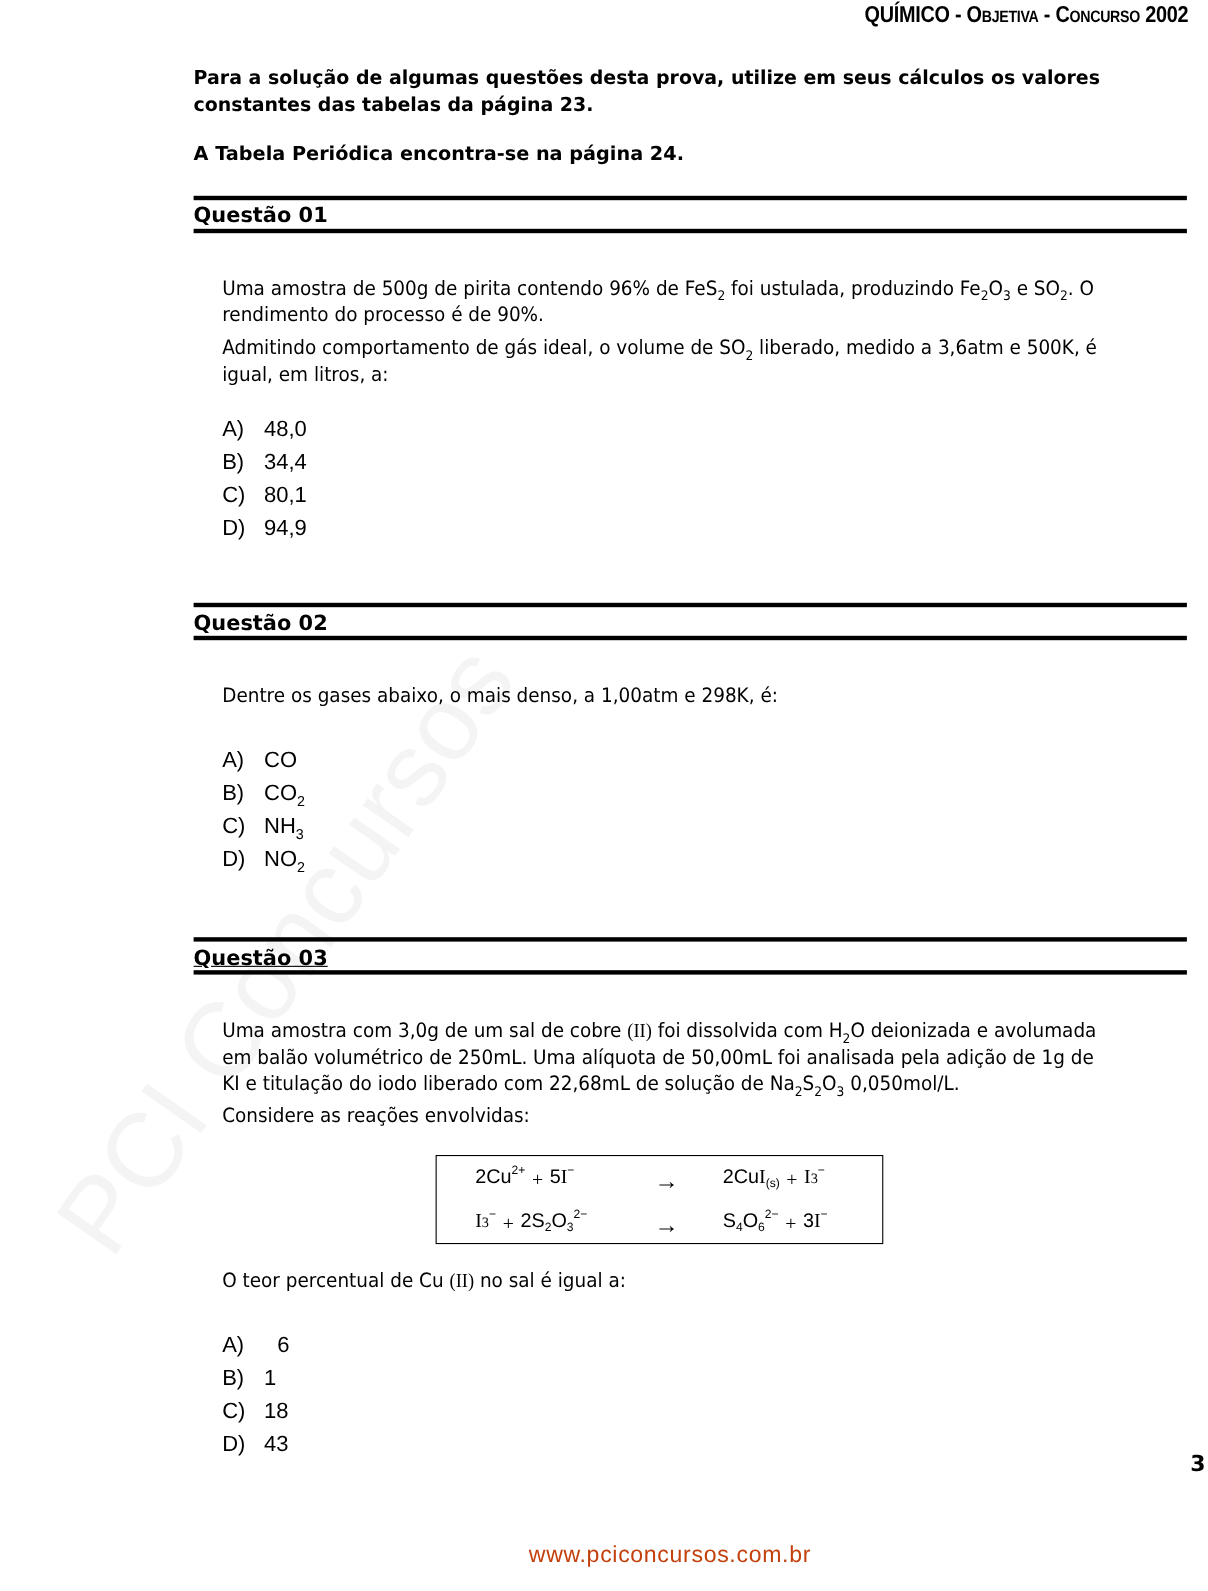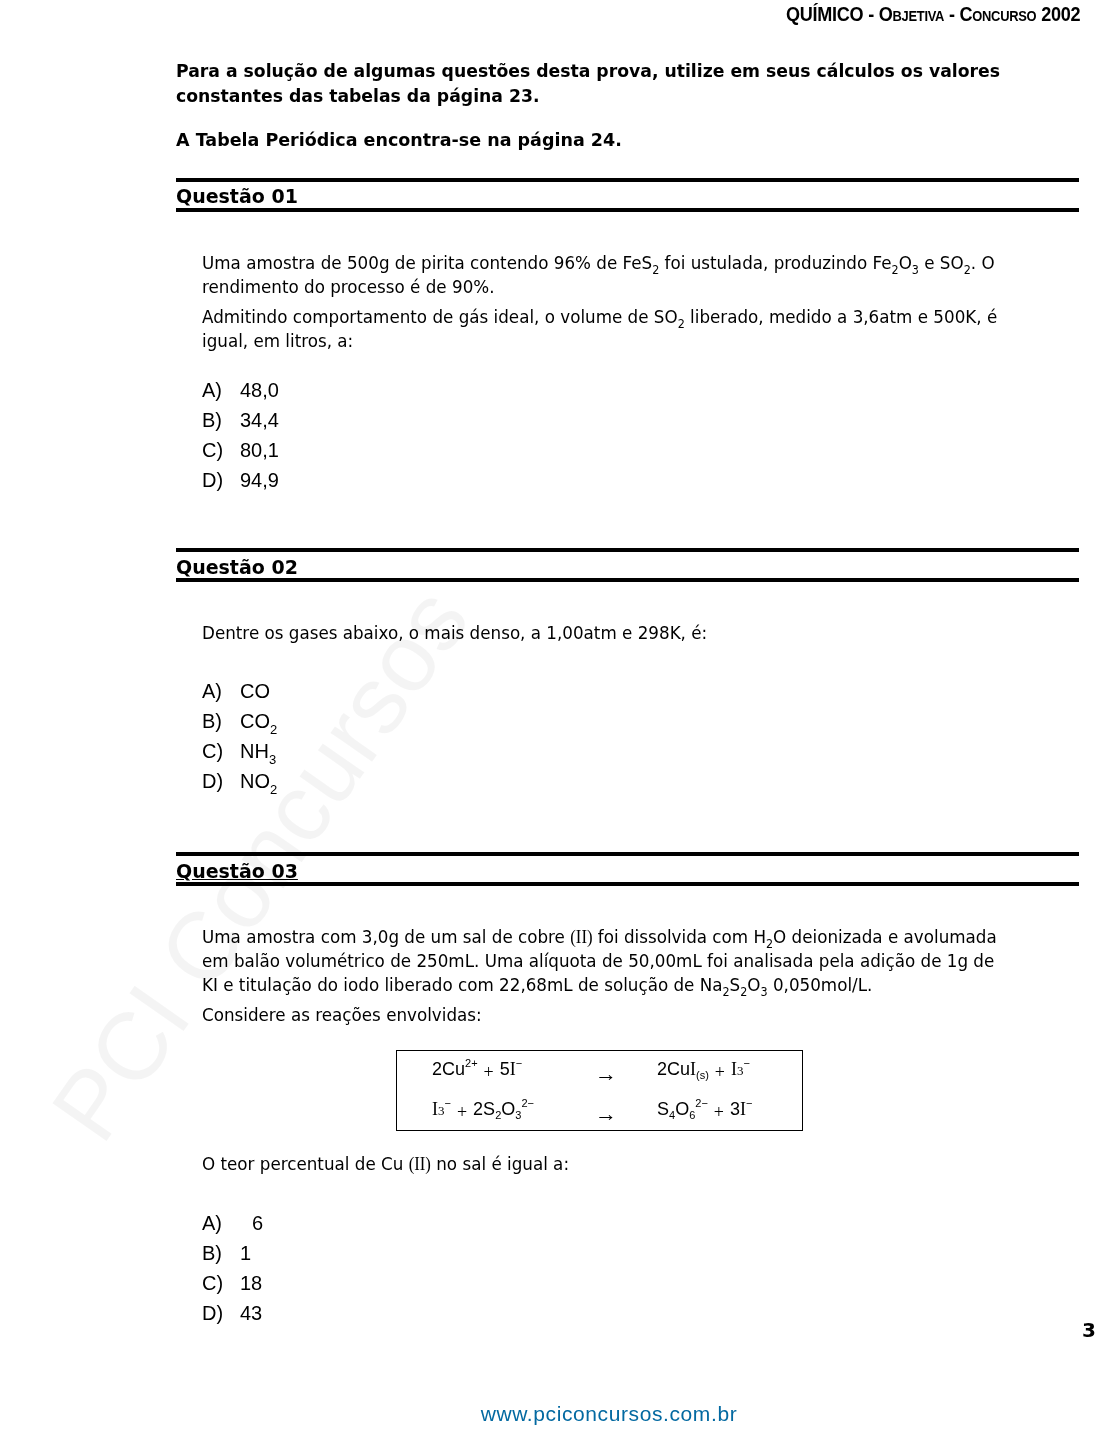--- a/index.html
+++ b/index.html
@@ -22,21 +22,21 @@
     .reactions { position: absolute; left: 396px; top: 1050px; width: 405px; height: 79px; border: 1.5px solid #000; font-family: "Liberation Sans", sans-serif; font-size: 18px; }
     .rrow { position: absolute; left: 0; right: 0; height: 38px; }
     .rrow .lhs { position: absolute; left: 7px; top: 8px; white-space: nowrap; margin-left: 28px; }
     .rrow .arrow { position: absolute; left: 198px; top: 10px; font-size: 22px; }
     .rrow .rhs { position: absolute; left: 260px; top: 8px; white-space: nowrap; }
     .reactions sup { font-size: 11px; vertical-align: 8px; line-height: 0; }
     .reactions sub { font-size: 11px; vertical-align: -4px; line-height: 0; }
     .serif { font-family: "Liberation Serif", serif; }
     .plus { font-family: "Liberation Serif", serif; font-size: 18px; margin: 0 6px; position: relative; top: 3px; }
     .page-num { position: absolute; left: 1082px; top: 1318px; font-family: "DejaVu Sans", sans-serif; font-weight: bold; font-size: 20px; }
-    .footer-url { position: absolute; left: 0; width: 1098px; top: 1402px; text-align: center; padding-left: 120px; box-sizing: border-box; font-family: "Liberation Sans", sans-serif; font-size: 21px; color: #0369a1; letter-spacing: 0.6px; }
+    .footer-url { position: absolute; left: 0; width: 1098px; top: 1402px; text-align: center; padding-left: 120px; box-sizing: border-box; font-family: "Liberation Sans", sans-serif; font-size: 21px; color: #c2410c; letter-spacing: 0.6px; }
     .watermark { position: absolute; left: 120px; top: 1050px; font-family: "Liberation Sans", sans-serif; font-size: 96px; color: rgba(0,0,0,0.045); transform: rotate(-55deg); transform-origin: left bottom; white-space: nowrap; pointer-events: none; }
     .roman { font-family: "Liberation Serif", serif; }
   </style>
 </head>
 <body>
 
 <div class="watermark">PCI Concursos</div>
 
 <div class="header-title">
   <span>QUÍMICO</span><span> - </span><span>O</span><span class="sc">BJETIVA</span><span> - </span><span>C</span><span class="sc">ONCURSO</span><span> 2002</span>

